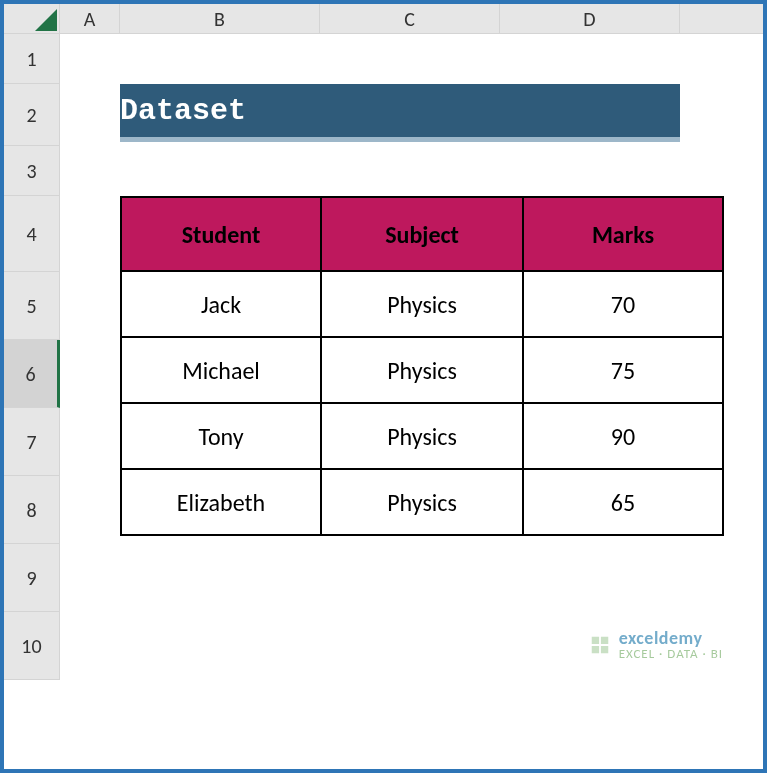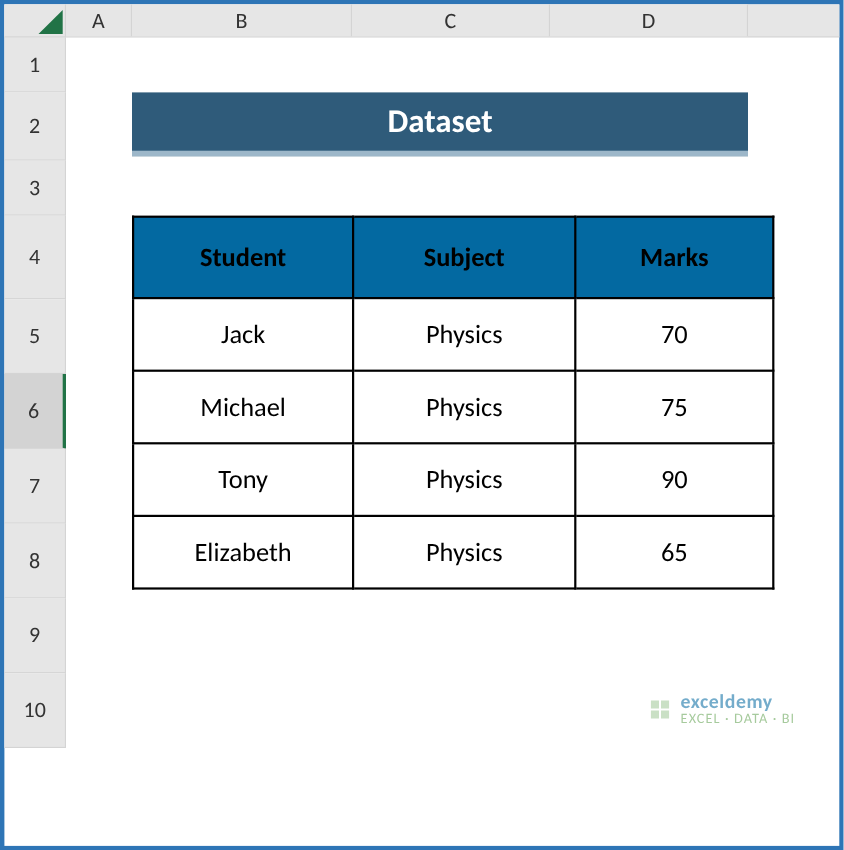--- a/index.html
+++ b/index.html
@@ -98,43 +98,43 @@
     left: 60px; 
     width: 560px;
     height: 58px;
     background: #2f5b7a;
     border-bottom: 5px solid #9db7c9;
     color: #fff;
     font-size: 30px;
     font-weight: bold;
     display: flex;
     align-items: center;
-    justify-content: center;
+    font-family: Liberation Mono, monospace;
   }
   
   .data-table {
     position: absolute;
     top: 162px; 
     left: 60px;
     border-collapse: collapse;
   }
   .data-table th, .data-table td {
     border: 2px solid #000;
     text-align: center;
     font-size: 24px;
     height: 66px;
   }
   .data-table th {
-    background: #0369a1;
+    background: #be185d;
     font-weight: bold;
     height: 74px;
   }
   .th-b, .td-b { width: 200px; }
   .th-c, .td-c { width: 202px; }
-  .th-d, .td-d { width: 180px; }
+  .th-d, .td-d { width: 200px; }
 
   
   .watermark {
     position: absolute;
     right: 40px;
     bottom: 20px;
     display: flex;
     align-items: center;
     gap: 8px;
     opacity: 0.55;

